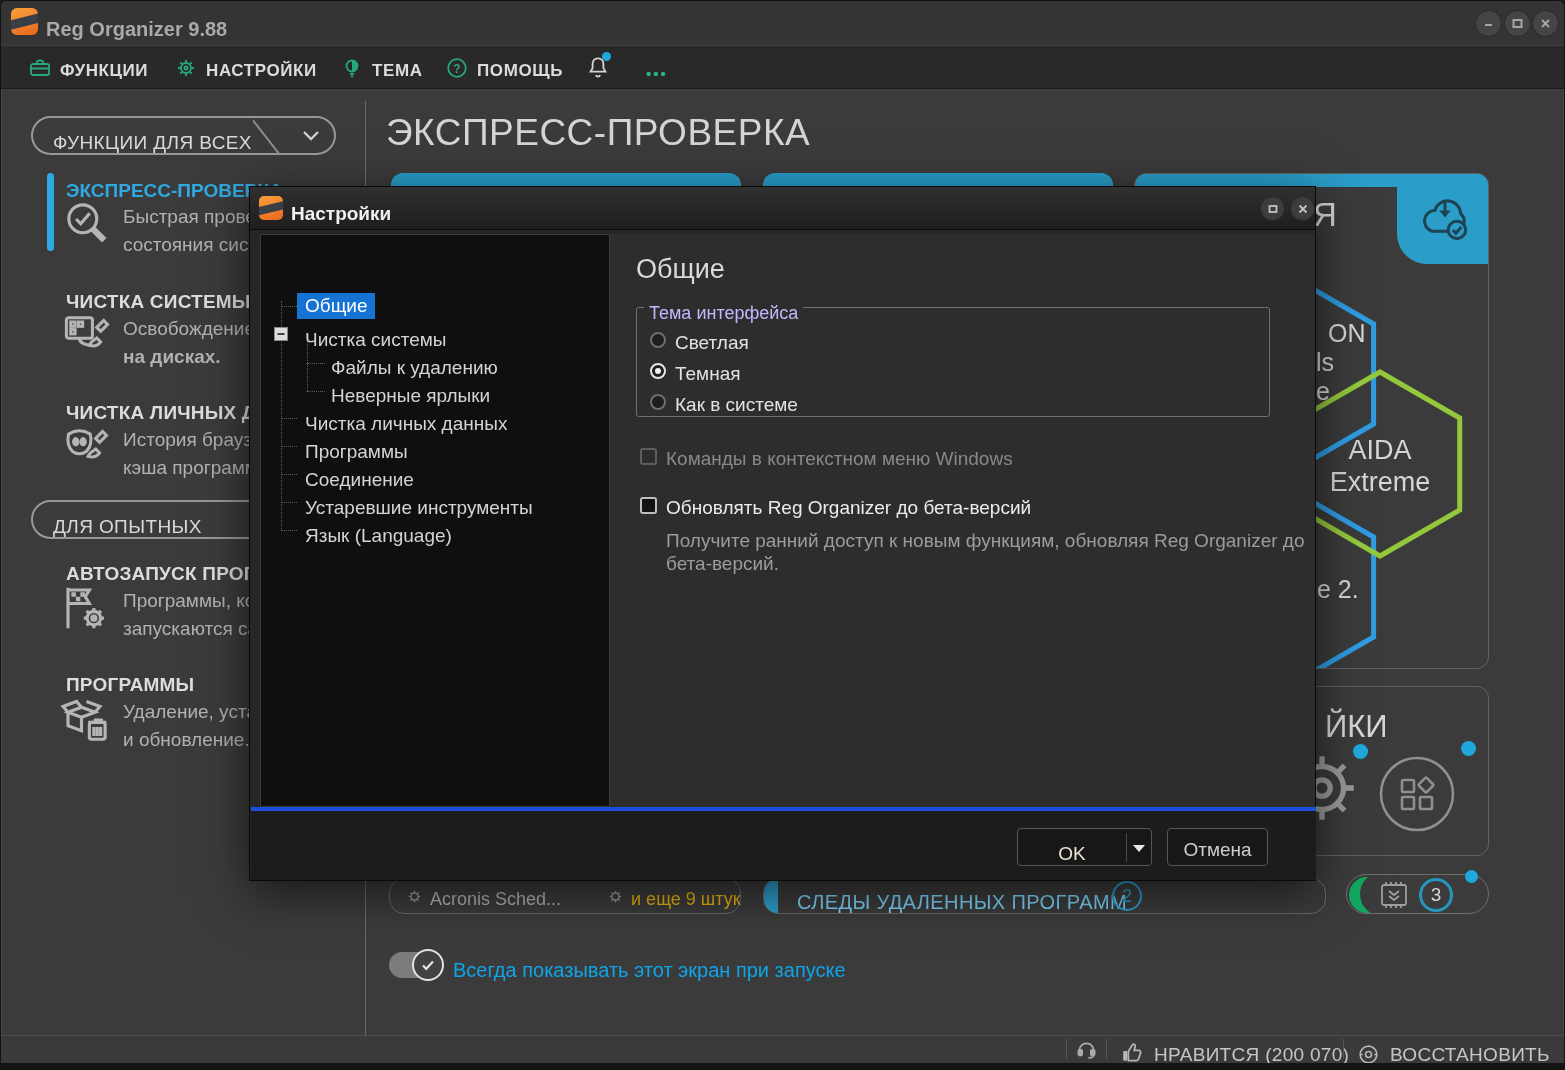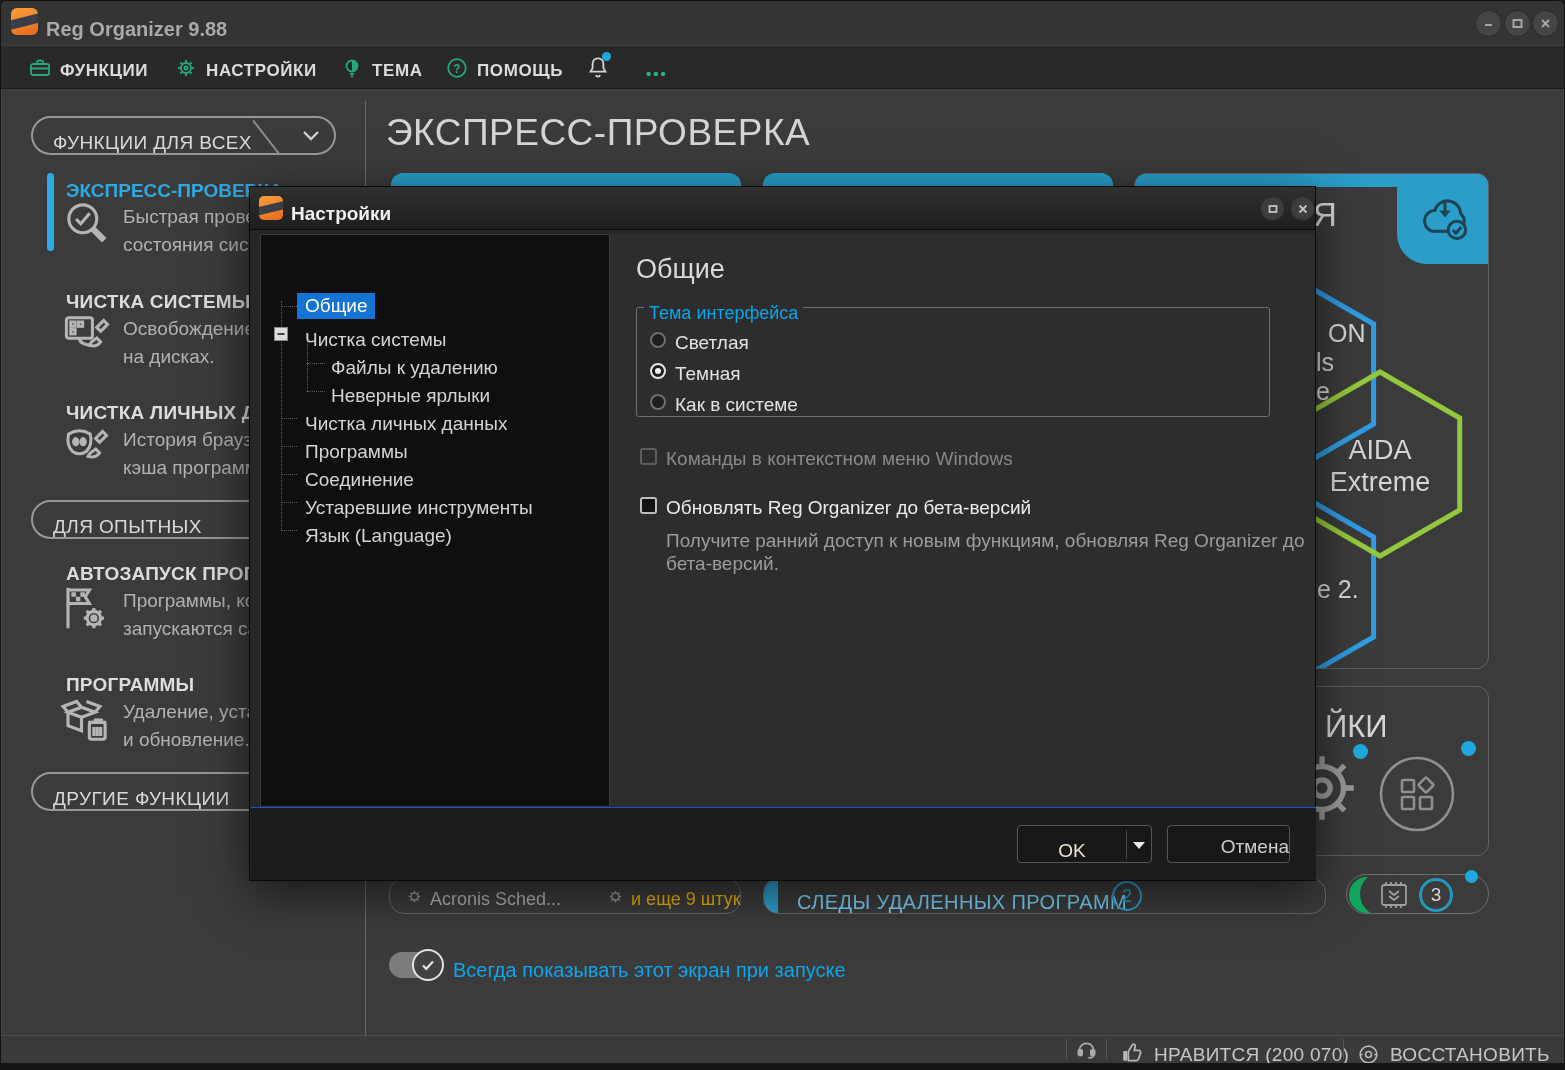--- a/index.html
+++ b/index.html
@@ -117,21 +117,21 @@
     <svg class="abs" style="left:60px;top:308px;" width="52" height="52" viewBox="0 0 24 24" fill="none" stroke="#b5b5b5" stroke-width="1.4">
       <rect x="2.5" y="4" width="12" height="9.5" rx="1"></rect>
       <rect x="4.5" y="6" width="2" height="2"></rect>
         <rect x="4.5" y="9.5" width="2" height="2"></rect>
         <rect x="8" y="6" width="2" height="2"></rect>
       <path d="M8.5 13.5 q0 3 6 3.2"></path>
       <path d="M16.5 8.5 l3.2-3.2 1.8 1.8-3.2 3.2 z"></path>
       <path d="M13 16.8 q3.5 1 5.3-1.6 l-1.8-1.8 q-2.6 1.6-3.5 3.4 z"></path>
     </svg>
     <span class="abs sb-sub txt" style="left:122px;top:311px;">Освобождение</span>
-    <span class="abs sb-sub txt" style="left:122px;top:339px;">на дисках.</span>
+    <span class="abs sb-sub txt" style="left:122px;top:339px;font-weight:bold;">на дисках.</span>
   </div>
 
   <div>
     <span class="abs sb-title txt" style="left:65px;top:395px;">ЧИСТКА ЛИЧНЫХ ДА</span>
     <svg class="abs" style="left:60px;top:419px;" width="52" height="52" viewBox="0 0 24 24" fill="none" stroke="#b5b5b5" stroke-width="1.4">
       <path d="M3.5 6.5 q5-3 10 0 q1.2 5-1.8 8 q-3.2 2.2-6.4 0 q-3-3-1.8-8 z"></path>
       <ellipse cx="6.8" cy="10" rx="1" ry="1.4" fill="#b5b5b5"></ellipse>
         <ellipse cx="10.2" cy="10" rx="1" ry="1.4" fill="#b5b5b5"></ellipse>
       <path d="M16 8.5 l3.2-3.2 1.8 1.8-3.2 3.2 z"></path>
       <path d="M12.5 16.8 q3.5 1 5.3-1.6 l-1.8-1.8 q-2.6 1.6-3.5 3.4 z"></path>
@@ -167,24 +167,20 @@
       <path d="M4 9 l6 2.2 6-2.2-6-2.2z"></path>
       <path d="M4 9 v6 l6 2.2 v-6"></path>
       <path d="M4 9 l-2.2-2.6 6-2.2 2.2 2.6 M16 9 l2.2-2.6-6-2.2"></path>
       <rect x="13.5" y="13.5" width="7" height="7.5" rx="1"></rect>
       <path d="M13 13.5 h8 M15.5 15.5 v4 M17 15.5 v4 M18.5 15.5 v4 M16.2 13.5 v-1 h2.6 v1"></path>
     </svg>
     <span class="abs sb-sub txt" style="left:122px;top:694px;">Удаление, уста</span>
     <span class="abs sb-sub txt" style="left:122px;top:722px;">и обновление.</span>
   </div>
 
-  <div class="abs pill" style="left:30px;top:771px;width:305px;height:39px;">
-    <span class="abs pill-label txt" style="left:20px;top:8px;">ДРУГИЕ ФУНКЦИИ</span>
-    <div class="abs" style="left:232px;top:-2px;width:2px;height:42px;background:#8d8d8d;transform:rotate(-38deg);"></div>
-  </div>
 
   <span class="abs txt" style="left:385px;top:105px;font-size:37px;font-weight:300;color:#d4d4d4;letter-spacing:.5px;">ЭКСПРЕСС-ПРОВЕРКА</span>
 
   <div class="abs" style="left:390px;top:172px;width:350px;height:26px;border-radius:12px 12px 0 0;background:#2a9dc8;"></div>
   <div class="abs" style="left:762px;top:172px;width:350px;height:26px;border-radius:12px 12px 0 0;background:#2a9dc8;"></div>
 
   <div class="abs panel" style="left:1133px;top:172px;width:355px;height:496px;overflow:hidden;">
     <div class="abs" style="left:0;top:0;width:100%;height:13px;background:#2a9dc8;"></div>
     <span class="abs txt hexlbl" style="left:178px;top:16px;font-size:33px;">Я</span>
     <div class="abs" style="left:262px;top:0;width:93px;height:90px;background:#2a9dc8;border-radius:0 10px 0 30px;">
@@ -350,21 +346,21 @@
       <span class="abs treeitem txt" style="left:44px;top:200px;">Программы</span>
       <span class="abs treeitem txt" style="left:44px;top:228px;">Соединение</span>
       <span class="abs treeitem txt" style="left:44px;top:256px;">Устаревшие инструменты</span>
       <span class="abs treeitem txt" style="left:44px;top:284px;">Язык (Language)</span>
     </div>
 
     <div class="abs" style="left:360px;top:47px;width:705px;height:573px;background:#2d2d2d;">
       <span class="abs txt" style="left:26px;top:14px;font-size:27px;font-weight:300;color:#dadada;">Общие</span>
 
       <div class="abs" style="left:26px;top:73px;width:634px;height:110px;border:1px solid #707070;border-radius:3px;box-sizing:border-box;"></div>
-      <span class="abs txt" style="left:34px;top:63px;font-size:18px;color:#0ea5e9;background:#2d2d2d;padding:0 5px;">Тема интерфейса</span>
+      <span class="abs txt" style="left:34px;top:63px;font-size:18px;color:#c4b5fd;background:#2d2d2d;padding:0 5px;">Тема интерфейса</span>
 
       <div class="abs" style="left:40px;top:92px;display:flex;align-items:center;gap:9px;">
         <span style="width:16px;height:16px;border-radius:50%;background:#1e1e1e;border:2px solid #6f6f6f;box-sizing:border-box;"></span>
         <span class="txt" style="font-size:19px;color:#e2e2e2;">Светлая</span>
       </div>
       <div class="abs" style="left:40px;top:123px;display:flex;align-items:center;gap:9px;">
         <span style="width:16px;height:16px;border-radius:50%;background:#1e1e1e;border:2px solid #e6e6e6;box-sizing:border-box;display:flex;align-items:center;justify-content:center;">
           <span style="width:6px;height:6px;border-radius:50%;background:#f2f2f2;"></span>
         </span>
         <span class="txt" style="font-size:19px;color:#e2e2e2;">Темная</span>
@@ -380,25 +376,25 @@
       </div>
 
       <div class="abs" style="left:30px;top:257px;display:flex;align-items:center;gap:9px;">
         <span style="width:17px;height:17px;border-radius:3px;border:2px solid #bdbdbd;box-sizing:border-box;background:#121212;"></span>
         <span class="txt" style="font-size:19px;color:#ececec;">Обновлять Reg Organizer до бета-версий</span>
       </div>
       <span class="abs txt" style="left:56px;top:290px;font-size:19px;color:#9c9c9c;">Получите ранний доступ к новым функциям, обновляя Reg Organizer до</span>
       <span class="abs txt" style="left:56px;top:313px;font-size:19px;color:#9c9c9c;">бета-версий.</span>
     </div>
 
-    <div class="abs" style="left:1px;top:620px;width:1065px;height:73px;background:#1c1c1c;border-top:1px solid #1d4ed8;box-sizing:border-box;">
+    <div class="abs" style="left:1px;top:620px;width:1065px;height:73px;background:#1c1c1c;border-top:4px solid #1d4ed8;box-sizing:border-box;">
       <div class="abs dlgbtn" style="left:766px;top:17px;width:135px;height:38px;">
         <span class="abs txt" style="left:0;top:8px;width:108px;text-align:center;font-size:19px;color:#ece4d2;">OK</span>
         <div class="abs" style="left:108px;top:4px;width:1px;height:29px;background:#4a4a4a;"></div>
         <div class="abs" style="left:115px;top:16px;width:0;height:0;border-left:6px solid transparent;border-right:6px solid transparent;border-top:7px solid #e8e8e8;"></div>
       </div>
-      <div class="abs dlgbtn" style="left:916px;top:17px;width:123px;height:38px;display:flex;align-items:center;justify-content:flex-end;">
+      <div class="abs dlgbtn" style="left:916px;top:17px;width:101px;height:38px;display:flex;align-items:center;justify-content:center;">
         <span class="txt" style="font-size:19px;color:#cdcdcd;">Отмена</span>
       </div>
     </div>
   </div>
 
 </div>
 
 </body></html>

